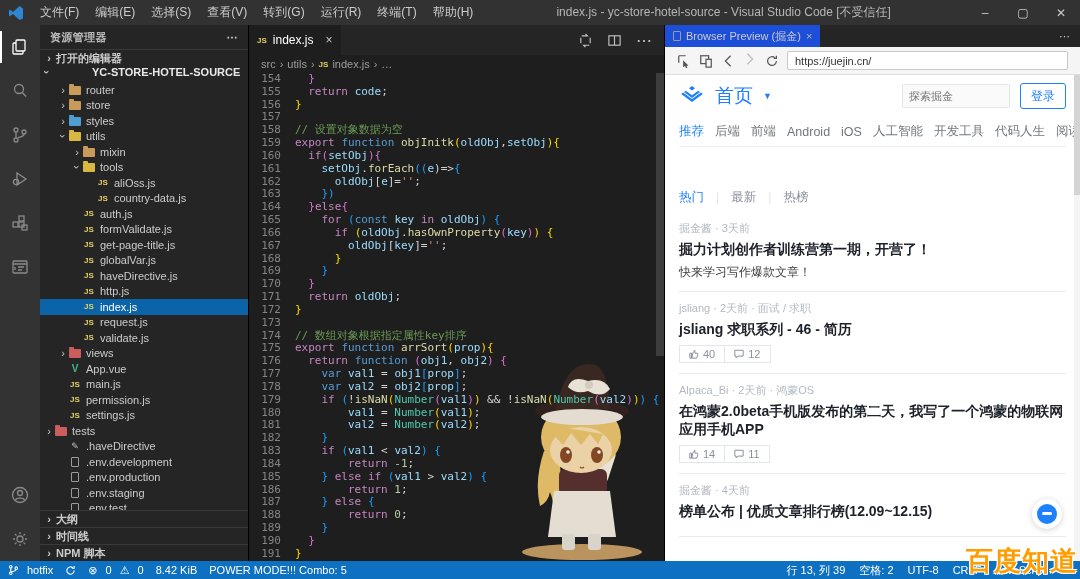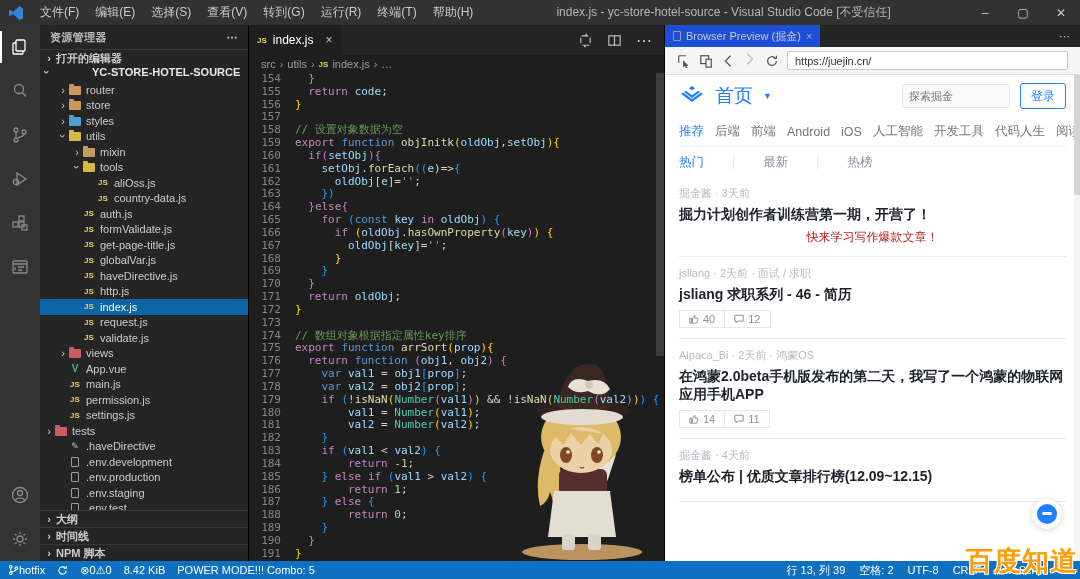--- a/index.html
+++ b/index.html
@@ -80,41 +80,41 @@
   .urlbox { flex:1; height:19px; border:1px solid #c9c9c9; border-radius:2px; background:#fff; font-size:11px; color:#333; padding:0 7px; font-family:"Liberation Sans",sans-serif; }
   .page { position:relative; flex:1; overflow:hidden; background:#fff; }
   .jwrap { padding:0 14px; }
   .jheader { display:flex; align-items:center; gap:10px; height:42px; }
   .jhome { color:#1e80ff; font-size:19px; font-weight:normal; }
   .jcaret { color:#1e80ff; font-size:9px; }
   .jsearch { margin-left:auto; width:108px; height:24px; border:1px solid #e4e6eb; background:#fafafa; border-radius:2px; font-size:11px; padding:0 6px; color:#333; }
   .jlogin { width:46px; height:26px; border:1px solid #1e80ff; color:#1e80ff; background:#fff; border-radius:3px; font-size:12px; }
   .jnav { display:flex; gap:11px; align-items:center; height:30px; font-size:12.5px; color:#71777c; border-bottom:1px solid #f1f1f1; white-space:nowrap; }
   .jnav span.on { color:#1e80ff; }
-  .jfilters { display:flex; align-items:center; gap:16px; height:30px; font-size:12.5px; color:#8a919f; }
+  .jfilters { display:flex; align-items:center; gap:0; height:30px; font-size:12.5px; color:#8a919f;margin-top:35px; }
   .jfilters .f { padding:0 12px; }
   .jfilters .f:first-child { padding-left:0; color:#1e80ff; }
   .jfilters .fsep { color:#e4e6eb; }
   .fitem { padding:9px 0 10px 0; border-bottom:1px solid #e8eaee; }
   .fmeta { font-size:11px; color:#b2bac2; margin-bottom:5px; }
   .ftitle { font-size:14px; font-weight:bold; color:#1d2129; margin-bottom:5px; }
-  .fabs { font-size:12px; color:#b91c1c;text-align:center; }
+  .fabs { font-size:12px; color:#404040; }
   .facts { display:flex; margin-top:6px; }
   .fact { display:flex; align-items:center; gap:4px; border:1px solid #e4e6eb; padding:2px 9px; font-size:11px; color:#8a919f; background:#fff; }
   .fact + .fact { border-left:none; }
   .fact svg { stroke:#8a919f; fill:none; stroke-width:1.2; }
   .fab { position:absolute; right:18px; bottom:32px; width:30px; height:30px; border-radius:50%; background:#fff; box-shadow:0 1px 6px rgba(0,0,0,.18); display:flex; align-items:center; justify-content:center; }
   .fab .inner { width:20px; height:20px; border-radius:50%; background:#1e80ff; position:relative; }
   .fab .inner::after { content:""; position:absolute; left:5px; top:8px; width:10px; height:3px; background:#fff; border-radius:2px; }
   .p-scroll { position:absolute; top:0; right:0; width:6px; bottom:0; background:#f4f4f4; }
   .p-sthumb { position:absolute; top:0; right:0; width:6px; height:120px; background:#d4d4d4; }
 
   
   .statusbar { height:18px; background:#0e70c0; color:#ffffff; display:flex; align-items:center; font-size:11px; flex:0 0 18px; padding:0 8px; }
-  .st { display:flex; align-items:center; gap:0; margin-right:12px; white-space:nowrap; }
+  .st { display:flex; align-items:center; gap:8px; margin-right:12px; white-space:nowrap; }
   .st svg { stroke:#fff; fill:none; stroke-width:1.2; }
   .st-right { margin-left:auto; display:flex; align-items:center; }
   .st-right .st { margin-right:0; margin-left:14px; }
 
   .watermark { position:absolute; right:2px; bottom:0px; font-size:27px; font-weight:bold; color:#ff9d00;
     text-shadow:1px 1px 0 #fff, -1px -1px 0 #fff, 1px -1px 0 #fff, -1px 1px 0 #fff; z-index:99; letter-spacing:1px; }
 </style>
 </head>
 <body>
 

